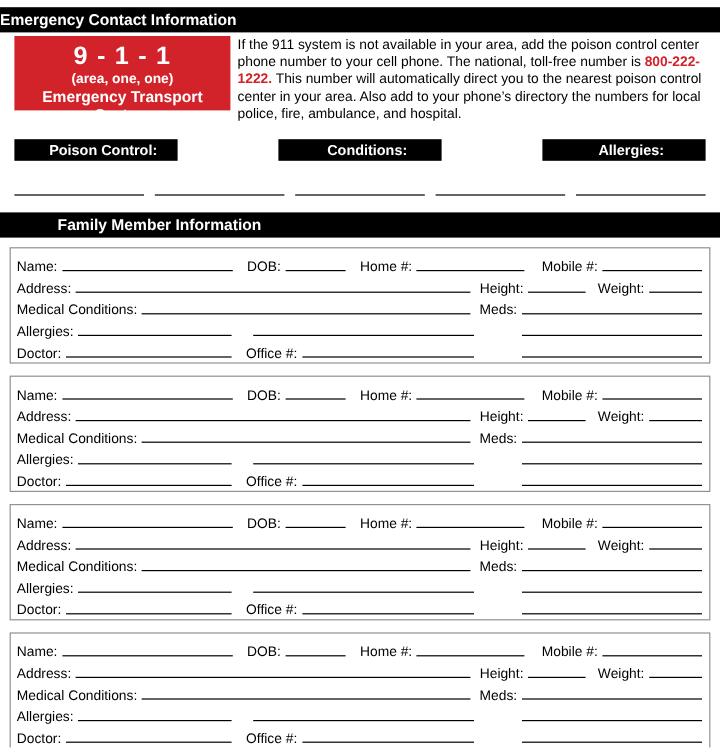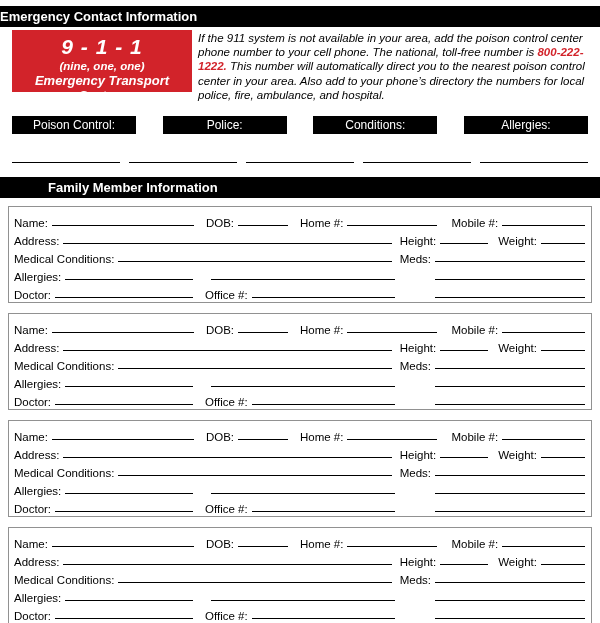--- a/index.html
+++ b/index.html
@@ -8,38 +8,38 @@
     background:#ffffff; color:#000;
     font-family:"Liberation Sans","DejaVu Sans",sans-serif;
   }
   .blackbar {
     background:#000; color:#fff; font-weight:bold; font-size:13px;
     height:21px; line-height:21px; text-align:left;
   }
   .topbar { margin-top:6px; }
   .familybar { margin-top:14px;padding-left:48px; }
 
-  .intro-wrap { display:flex; margin:3px 8px 16px 12px; gap:6px; height:70px;font-style:italic; }
+  .intro-wrap { display:flex; margin:3px 8px 16px 12px; gap:6px; height:70px; }
   .redbox {
     width:180px; height:62px; box-sizing:border-box; flex:0 0 180px;
     background:#d2232a; color:#fff; text-align:center; font-weight:bold;
     padding-top:5px;
   }
   .redbox .num { font-size:21px; line-height:24px; letter-spacing:1px; }
   .redbox .phonetic { font-size:11.5px; line-height:14px; }
   .redbox .subtitle { font-size:13px; line-height:15px; }
   .intro-text { flex:1; margin:0; padding-top:1px; font-size:11.5px; line-height:14.2px; }
   .phone-red { color:#d2232a; font-weight:bold; }
 
   .contacts-row, .contact-lines {
     display:flex; justify-content:space-between; margin:10px 12px 0 12px;
   }
   .contact-box {
-    width:124px; height:18px; background:#000; color:#fff; font-weight:normal;
-    font-size:12px; line-height:18px; text-align:center;
+    width:124px; height:18px; background:#000; color:#fff; font-weight:bold;
+    font-size:12px; line-height:18px; text-align:center;padding-left:12px;
   }
   .contact-lines { margin-top:28px; }
   .contact-line { width:108px; height:0; border-bottom:1.5px solid #000; }
 
   #members { margin:8px 8px 0 8px; }
   .section {
     box-sizing:border-box; border:1px solid #919191; height:97px;
     padding:4px 6px 0 5px; margin-bottom:10px;
   }
   .section:last-child { height:140px; }
@@ -58,29 +58,28 @@
 </head>
 <body>
 
 <div class="blackbar topbar">
   <span>Emergency Contact Information</span>
 </div>
 
 <div class="intro-wrap">
   <div class="redbox">
     <div class="num">9 - 1 - 1</div>
-    <div class="phonetic">(nine, one, one)</div>
+    <div class="phonetic">(area, one, one)</div>
     <div class="subtitle">Emergency Transport System</div>
   </div>
   <p class="intro-text"><span>If the 911 system is not available in your area, add the poison control center phone number to your cell phone. The national, toll-free number is </span><span class="phone-red">800-222-1222.</span><span> This number will automatically direct you to the nearest poison control center in your area. Also add to your phone’s directory the numbers for local police, fire, ambulance, and hospital.</span></p>
 </div>
 
 <div class="contacts-row">
   <div class="contact-box">Poison Control:</div>
-  <div class="contact-box">Police:</div>
   <div class="contact-box">Conditions:</div>
   <div class="contact-box">Allergies:</div>
 </div>
 
 <div class="contact-lines">
   <div class="contact-line"></div>
   <div class="contact-line"></div>
   <div class="contact-line"></div>
   <div class="contact-line"></div>
   <div class="contact-line"></div>

